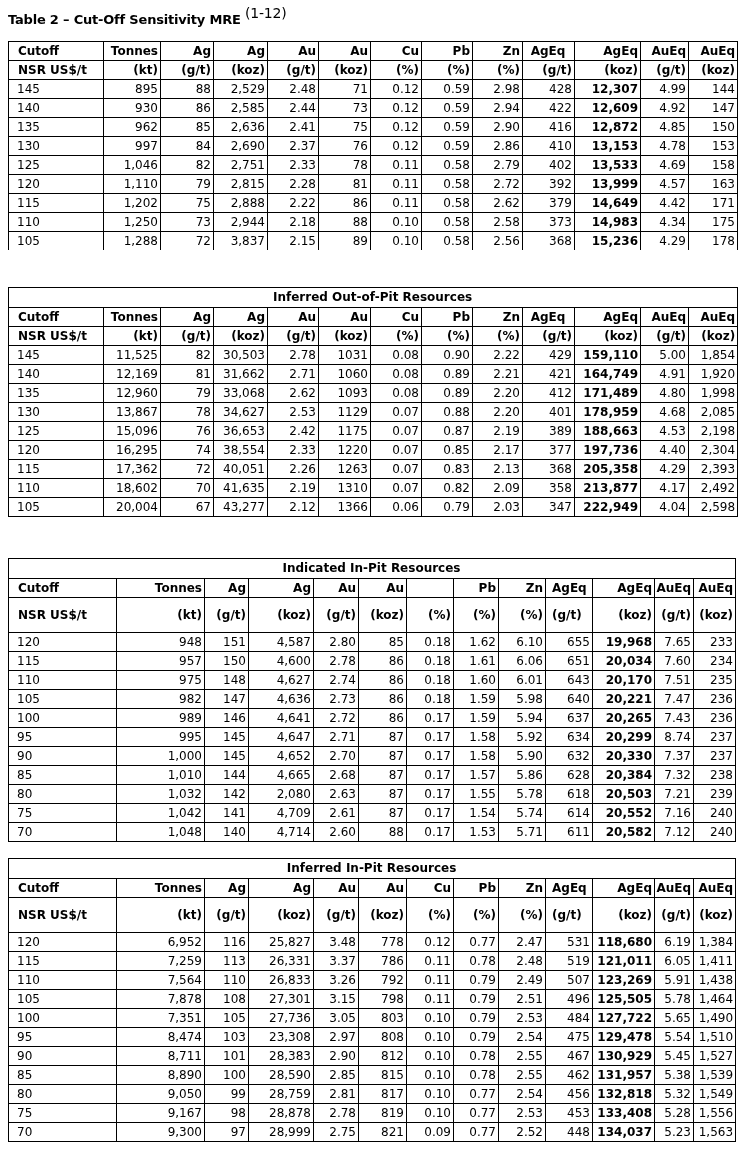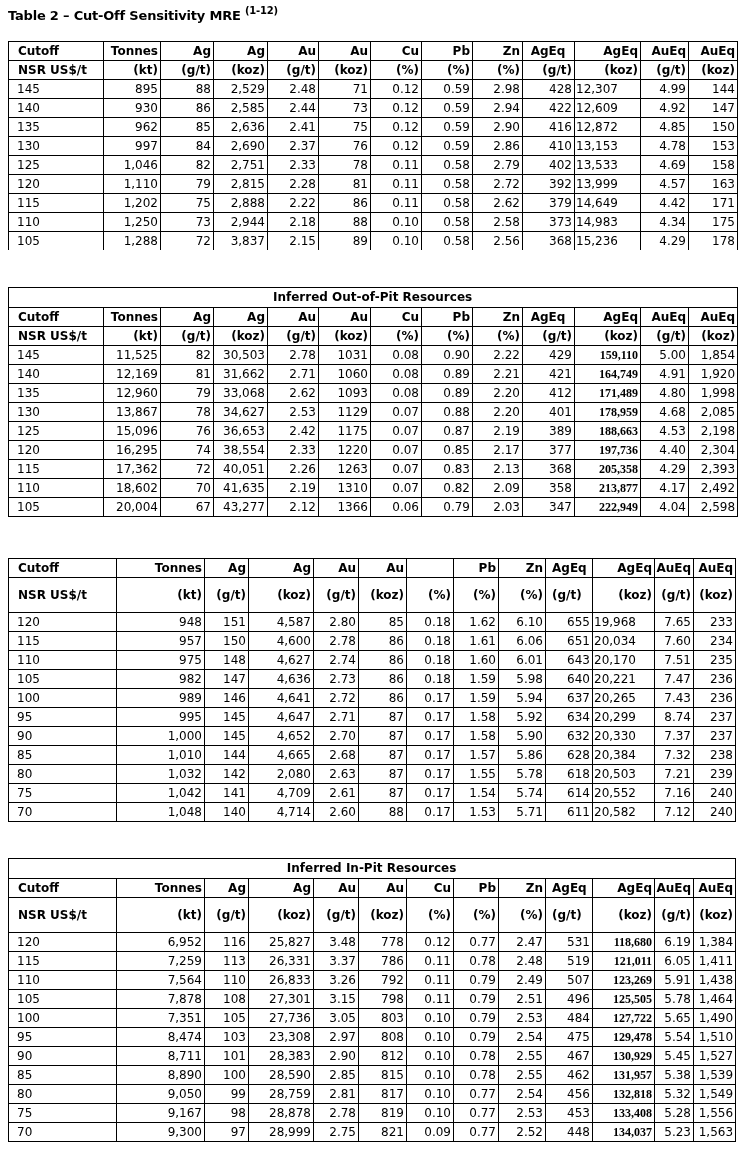--- a/index.html
+++ b/index.html
@@ -5,37 +5,37 @@
   html, body { margin: 0; padding: 0; background: #ffffff; }
   body {
     width: 749px; height: 1156px; position: relative; overflow: hidden;
     font-family: "DejaVu Sans", sans-serif; color: #000;
   }
   .title {
     position: absolute; left: 8px; top: 6px;
     font-family: "DejaVu Sans", sans-serif; font-weight: bold; font-size: 13px;
     letter-spacing: -0.2px; white-space: nowrap;
   }
-  .title sup { font-weight: bold; font-size: 10px; position: relative; top: -1px; }
+  .title sup { font-weight: normal; font-size: 14px; position: relative; top: -1px; }
   table.res {
     position: absolute; left: 8px;
     border-collapse: collapse; table-layout: fixed;
     font-family: "DejaVu Sans", sans-serif; font-size: 12px;
   }
   table.res td, table.res th {
     border: 1px solid #000; padding: 0 2px 0 1px;
     white-space: nowrap; overflow: hidden; line-height: 17px; height: 18px;
     text-align: right; font-weight: normal;
   }
   table.res th { font-weight: bold; }
   table.res th.cap { text-align: center; font-weight: bold; height: 19px; }
   table.res .first { text-align: left; padding-left: 8px; }
   table.res th.first { padding-left: 9px; }
-  table.res td.bold { font-weight: bold; font-family: Liberation Serif, serif; }
-  table.res td.bold-c { font-weight: normal; text-align: left; }
+  table.res td.bold { font-weight: bold; }
+  table.res td.bold-c { font-weight: bold; text-align: right; }
   
   #t1 { top: 41px; width: 729px; }
   #t2 { top: 287px; width: 729px; padding-left: 18px; }
   #t1 tr.last td { border-bottom: none; }
   #t1 { border-bottom: none; }
   
   #t3 { top: 558px; width: 727px; }
   #t4 { top: 858px; width: 727px; }
   table.pit tr.unit th { height: 34px; line-height: 15px; }
   table.pit th.tall { white-space: normal; line-height: 13px; padding-right: 2px; }
@@ -431,20 +431,23 @@
       <col style="width:47px">
       <col style="width:45px">
     <col style="width:47px">
       <col style="width:47px">
       <col style="width:62px">
       <col style="width:39px">
       <col style="width:42px">
   </colgroup>
   <tbody>
       <tr>
+        <th colspan="13" class="cap">Indicated In-Pit Resources</th>
+      </tr>
+      <tr>
         <th class="first">Cutoff</th>
         <th>Tonnes</th>
         <th>Ag</th>
         <th>Ag</th>
         <th>Au</th>
         <th>Au</th>
         <th></th>
         <th>Pb</th>
         <th>Zn</th>
         <th class="ageq-left">AgEq</th>

